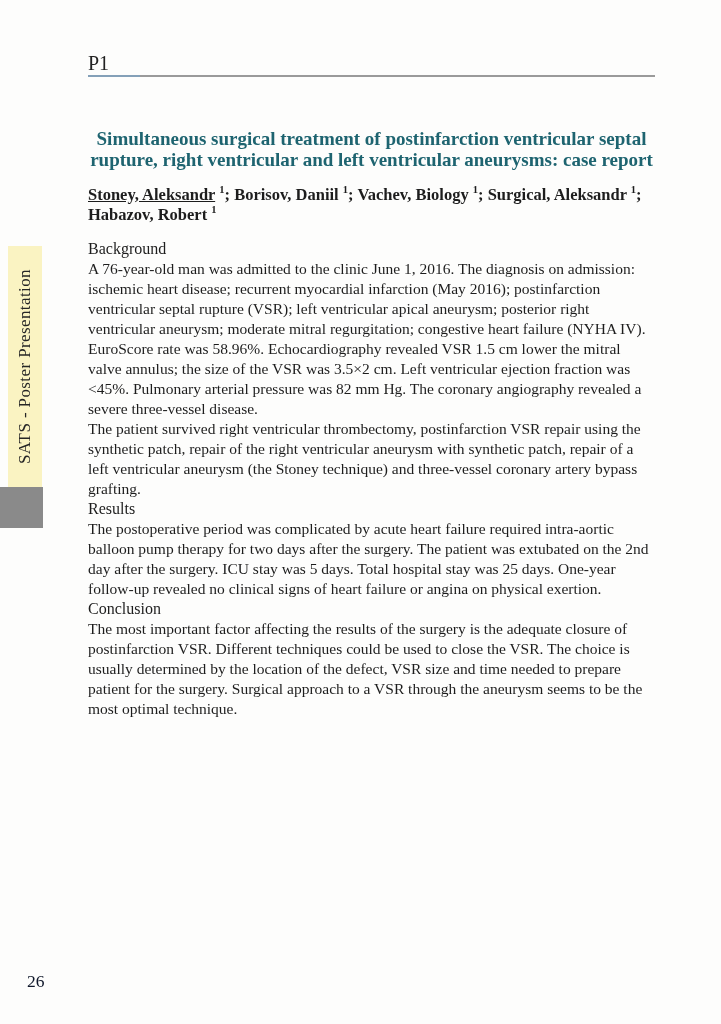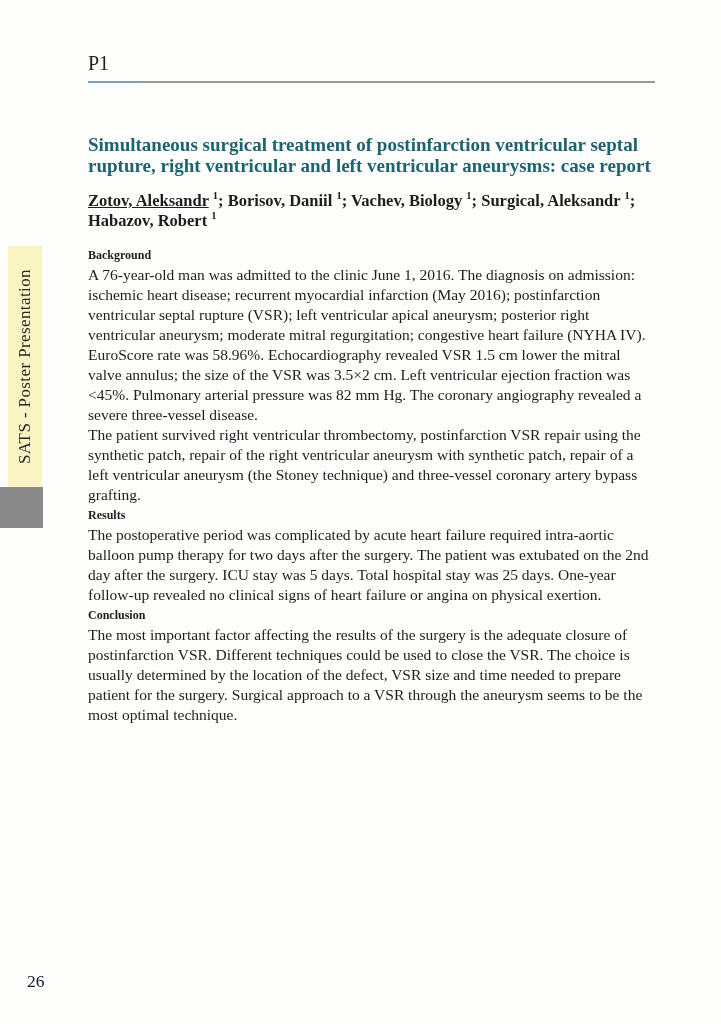--- a/index.html
+++ b/index.html
@@ -49,41 +49,42 @@
   .content {
     position: absolute;
     left: 88px;
     top: 0;
     width: 567px;
     padding-top: 51px;
     color: #1d1d1d;
   }
   .p1-row {
     position: relative;
-    padding-bottom: 8px;
+    padding-bottom: 2px;
   }
   .p1 {
     font-size: 20px;
     line-height: 24px;
     color: #222;
   }
   .rule {
     position: absolute;
     left: 0;
     right: 0;
     bottom: 0;
     height: 2px;
     background: linear-gradient(to right, #84a0b8 0, #84a0b8 52px, #9a9a9a 52px, #9a9a9a 100%);
   }
   .title {
     margin: 51px 0 0 0;
     font-size: 19px;
     line-height: 21px;
     font-weight: bold;
     color: #1e6470;
+    text-align: center;
   }
   .authors {
     margin: 15px 0 0 0;
     font-size: 16.5px;
     line-height: 20px;
     font-weight: bold;
     color: #1d1d1d;
   }
   .authors .u { text-decoration: underline; }
   .authors sup {
@@ -98,22 +99,22 @@
     font-size: 15.5px;
     line-height: 20px;
     font-style: italic;
   }
   .sections {
     margin-top: 14px;
     font-size: 15.5px;
     line-height: 20px;
   }
   .section-heading {
-    font-weight: bold;
-    font-size: 12px;
+    font-weight: normal;
+    font-size: 16px;
   }
   .section-text {
     margin: 0;
   }
   .page-number {
     position: absolute;
     left: 27px;
     top: 971px;
     font-size: 17.5px;
     color: #0f172a;
@@ -131,21 +132,21 @@
 
   <div class="content">
 
     <div class="p1-row">
       <span class="p1">P1</span>
       <span class="rule"></span>
     </div>
 
     <h1 class="title">Simultaneous surgical treatment of postinfarction ventricular septal rupture, right ventricular and left ventricular aneurysms: case report</h1>
 
-    <p class="authors" id="authors"><span><span class="u">Zotov, Aleksandr</span> <sup>1</sup></span>; <span><span>Borisov, Daniil</span> <sup>1</sup></span>; <span><span>Vachev, Biology</span> <sup>1</sup></span>; <span><span>Surgical, Aleksandr</span> <sup>1</sup></span>; <span><span>Habazov, Robert</span> <sup>1</sup></span></p>
+    <p class="authors" id="authors"><span><span class="u">Stoney, Aleksandr</span> <sup>1</sup></span>; <span><span>Borisov, Daniil</span> <sup>1</sup></span>; <span><span>Vachev, Biology</span> <sup>1</sup></span>; <span><span>Surgical, Aleksandr</span> <sup>1</sup></span>; <span><span>Habazov, Robert</span> <sup>1</sup></span></p>
 
 
     <div class="sections" id="sections">
         <div class="section-heading">Background</div>
         <p class="section-text">A 76-year-old man was admitted to the clinic June 1, 2016. The diagnosis on admission: ischemic heart disease; recurrent myocardial infarction (May 2016); postinfarction ventricular septal rupture (VSR); left ventricular apical aneurysm; posterior right ventricular aneurysm; moderate mitral regurgitation; congestive heart failure (NYHA IV). EuroScore rate was 58.96%. Echocardiography revealed VSR 1.5 cm lower the mitral valve annulus; the size of the VSR was 3.5×2 cm. Left ventricular ejection fraction was &lt;45%. Pulmonary arterial pressure was 82 mm Hg. The coronary angiography revealed a severe three-vessel disease.</p>
         <p class="section-text">The patient survived right ventricular thrombectomy, postinfarction VSR repair using the synthetic patch, repair of the right ventricular aneurysm with synthetic patch, repair of a left ventricular aneurysm (the Stoney technique) and three-vessel coronary artery bypass grafting.</p>
         <div class="section-heading">Results</div>
         <p class="section-text">The postoperative period was complicated by acute heart failure required intra-aortic balloon pump therapy for two days after the surgery. The patient was extubated on the 2nd day after the surgery. ICU stay was 5 days. Total hospital stay was 25 days. One-year follow-up revealed no clinical signs of heart failure or angina on physical exertion.</p>
         <div class="section-heading">Conclusion</div>
         <p class="section-text">The most important factor affecting the results of the surgery is the adequate closure of postinfarction VSR. Different techniques could be used to close the VSR. The choice is usually determined by the location of the defect, VSR size and time needed to prepare patient for the surgery. Surgical approach to a VSR through the aneurysm seems to be the most optimal technique.</p>

